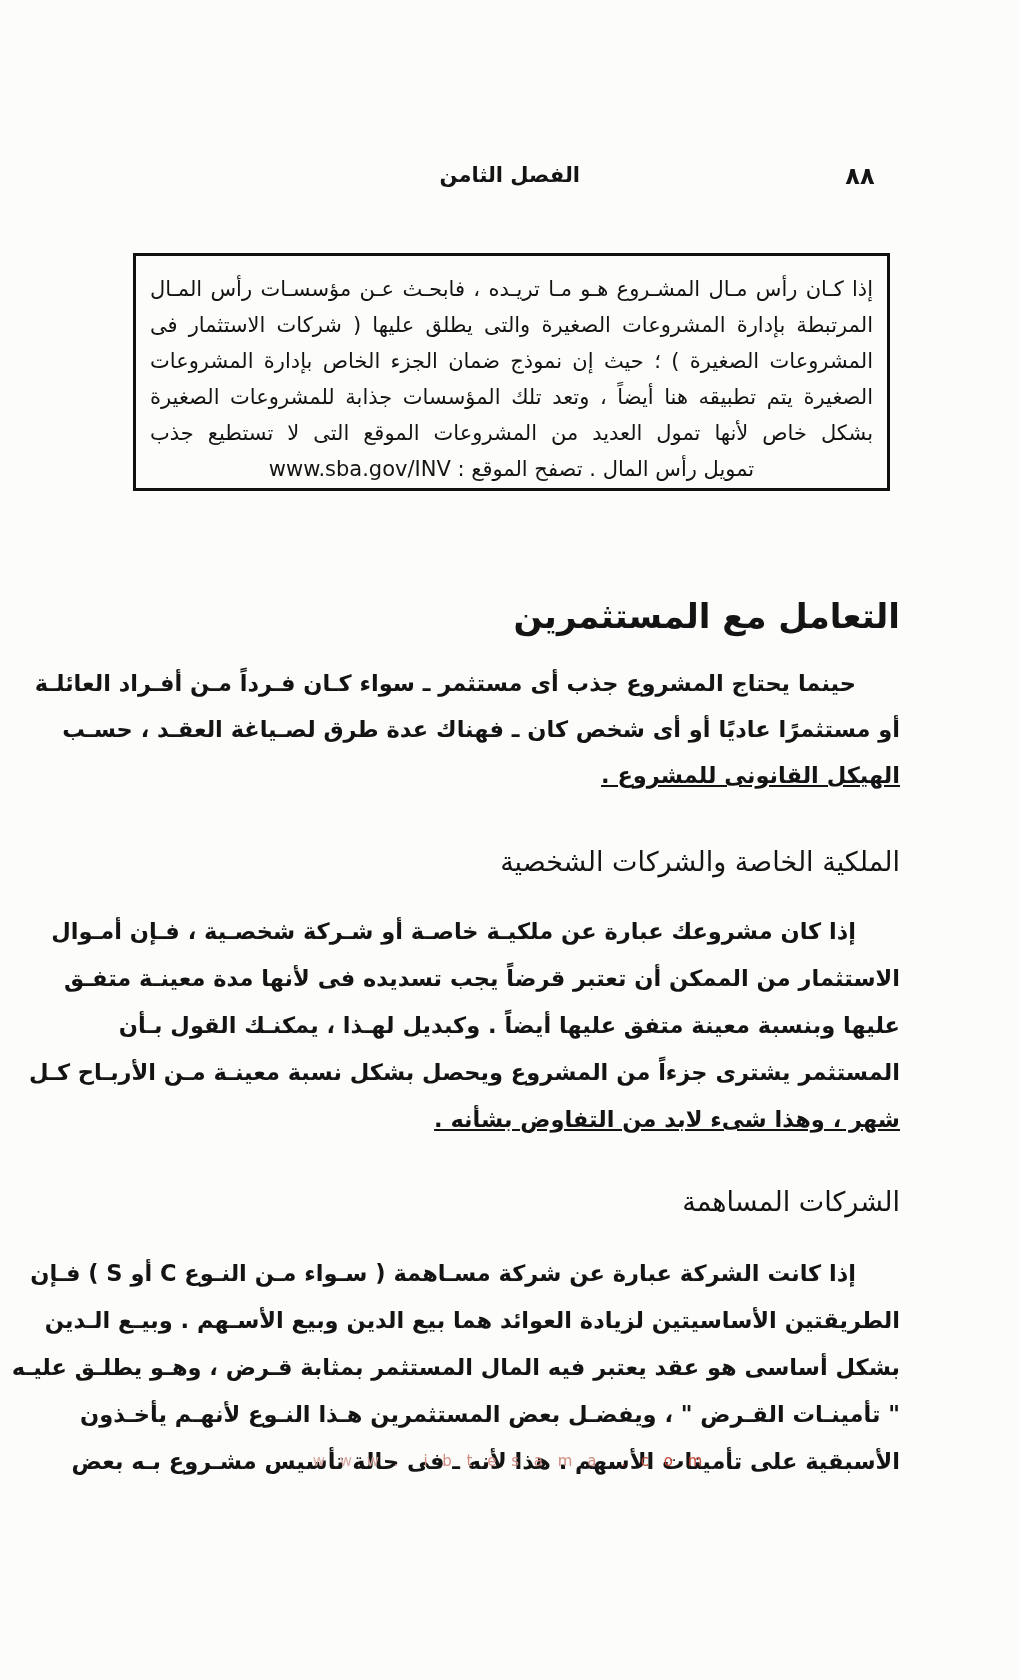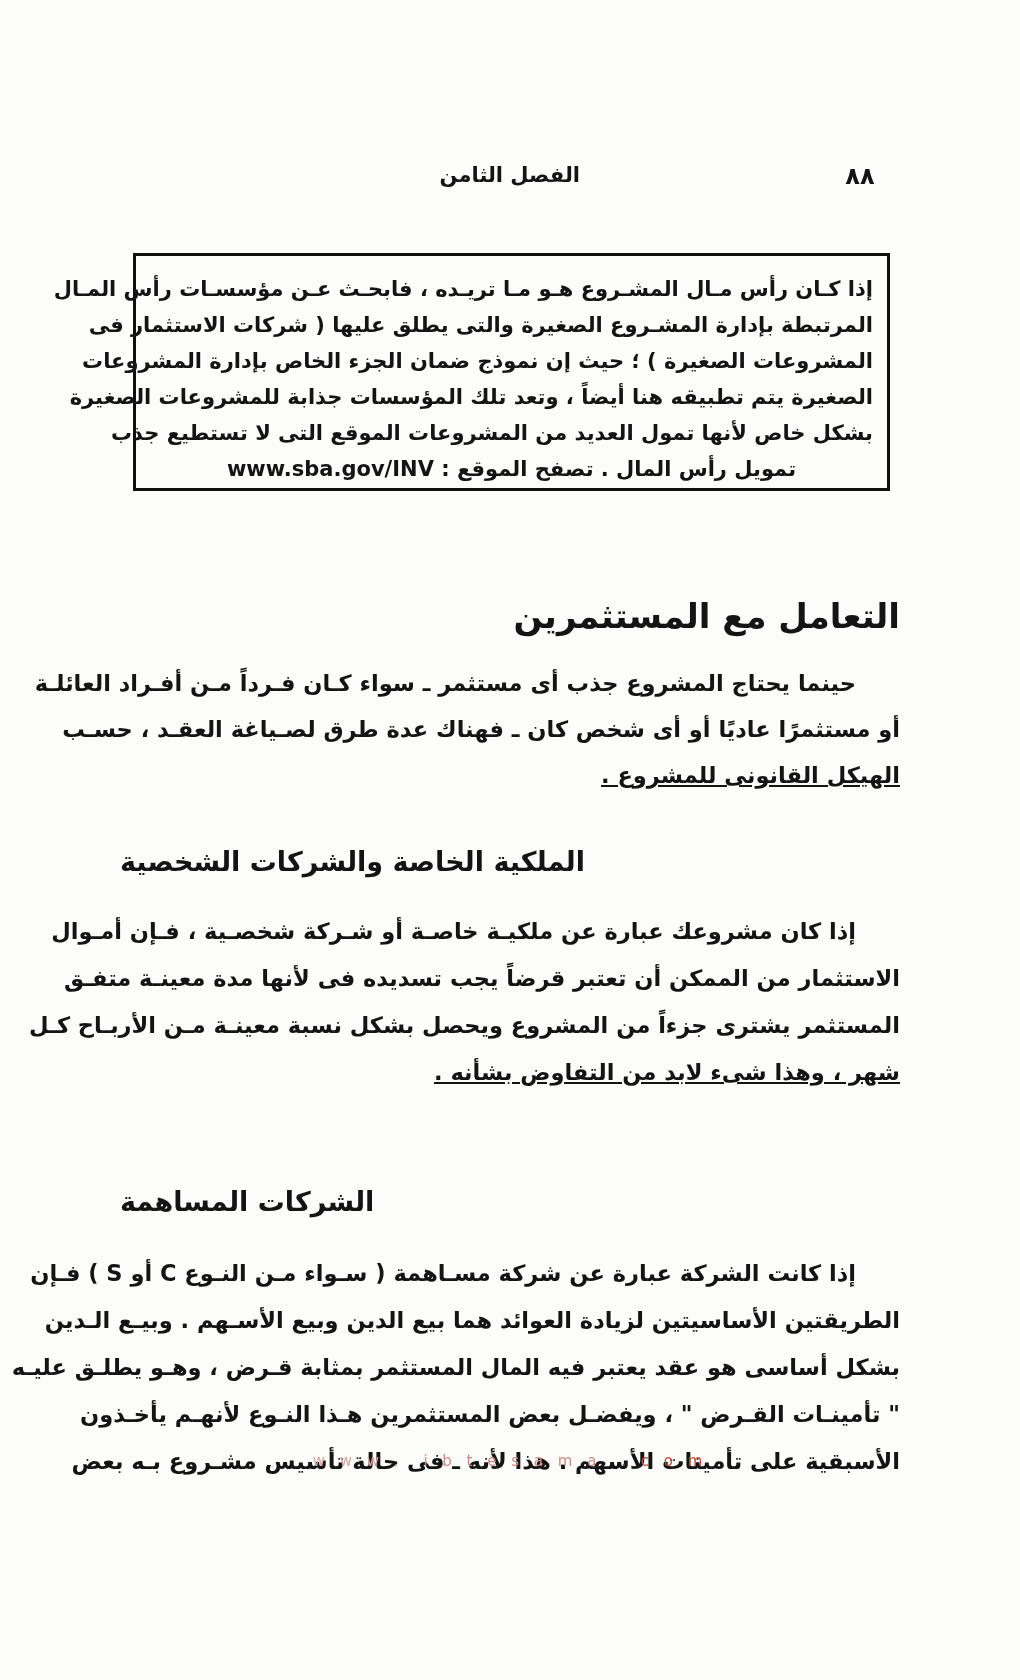--- a/index.html
+++ b/index.html
@@ -24,21 +24,21 @@
   }
 
   
   .info-box {
     position: absolute; left: 133px; top: 253px; width: 757px; height: 238px;
     border: 3px solid #101010; box-sizing: border-box;
     padding: 15px 14px 0 14px;
   }
   .info-box .bline {
     direction: rtl; text-align: justify; text-align-last: justify;
-    font-size: 21px; font-weight: bold; line-height: 36px; white-space: nowrap;
+    font-size: 21px; font-weight: normal; line-height: 36px; white-space: nowrap;
   }
   .info-box .bline.center { text-align-last: center; white-space: normal; }
 
   
   .main-heading {
     position: absolute; left: 120px; top: 596px; width: 780px;
     direction: rtl; text-align: right;
     font-size: 34px; font-weight: bold;
   }
 
@@ -49,22 +49,22 @@
     font-size: 22.5px; font-weight: bold; line-height: 47px; white-space: nowrap;
   }
   .para .line.first { padding-right: 44px; }
   .para .line.last { text-align-last: right; white-space: normal; text-decoration: underline; }
 
   .intro { top: 660px; }
   .intro .line { line-height: 46px; }
 
   .section-heading {
     position: absolute; left: 120px; width: 780px;
-    direction: rtl; text-align: left;
-    font-size: 27px; font-weight: bold;
+    direction: rtl; text-align: right;
+    font-size: 27px; font-weight: normal;
   }
   .heading-private { top: 846px; }
   .para-private { top: 908px; }
   .heading-joint { top: 1186px; }
   .para-joint { top: 1250px; }
 
   
   .watermark {
     position: absolute; left: 0; top: 1452px; width: 1020px;
     text-align: center; font-size: 15px; letter-spacing: 5px;
@@ -77,39 +77,40 @@
 </head>
 <body>
 
 <div class="page">
 
   <div class="chapter-title">الفصل الثامن</div>
   <div class="page-number">٨٨</div>
 
   <div class="info-box">
     <div class="bline">إذا كـان رأس مـال المشـروع هـو مـا تريـده ، فابحـث عـن مؤسسـات رأس المـال</div>
-    <div class="bline">المرتبطة بإدارة المشـروع الصغيرة والتى يطلق عليها ( شركات الاستثمار فى</div>
+    <div class="bline">المرتبطة بإدارة المشروعات الصغيرة والتى يطلق عليها ( شركات الاستثمار فى</div>
     <div class="bline">المشروعات الصغيرة ) ؛ حيث إن نموذج ضمان الجزء الخاص بإدارة المشروعات</div>
     <div class="bline">الصغيرة يتم تطبيقه هنا أيضاً ، وتعد تلك المؤسسات جذابة للمشروعات الصغيرة</div>
     <div class="bline">بشكل خاص لأنها تمول العديد من المشروعات الموقع التى لا تستطيع جذب</div>
     <div class="bline center">تمويل رأس المال . تصفح الموقع : www.sba.gov/INV</div>
   </div>
 
   <div class="main-heading">التعامل مع المستثمرين</div>
 
   <div class="para intro">
     <div class="line first">حينما يحتاج المشروع جذب أى مستثمر ـ سواء كـان فـرداً مـن أفـراد العائلـة</div>
     <div class="line">أو مستثمرًا عاديًا أو أى شخص كان ـ فهناك عدة طرق لصـياغة العقـد ، حسـب</div>
     <div class="line last">الهيكل القانونى للمشروع .</div>
   </div>
 
   <div class="section-heading heading-private">الملكية الخاصة والشركات الشخصية</div>
   <div class="para para-private">
     <div class="line first">إذا كان مشروعك عبارة عن ملكيـة خاصـة أو شـركة شخصـية ، فـإن أمـوال</div>
     <div class="line">الاستثمار من الممكن أن تعتبر قرضاً يجب تسديده فى لأنها مدة معينـة متفـق</div>
+    <div class="line">عليها وبنسبة معينة متفق عليها أيضاً . وكبديل لهـذا ، يمكنـك القول بـأن</div>
     <div class="line">المستثمر يشترى جزءاً من المشروع ويحصل بشكل نسبة معينـة مـن الأربـاح كـل</div>
     <div class="line last">شهر ، وهذا شىء لابد من التفاوض بشأنه .</div>
   </div>
 
   <div class="section-heading heading-joint">الشركات المساهمة</div>
   <div class="para para-joint">
     <div class="line first">إذا كانت الشركة عبارة عن شركة مسـاهمة ( سـواء مـن النـوع C أو S ) فـإن</div>
     <div class="line">الطريقتين الأساسيتين لزيادة العوائد هما بيع الدين وبيع الأسـهم . وبيـع الـدين</div>
     <div class="line">بشكل أساسى هو عقد يعتبر فيه المال المستثمر بمثابة قـرض ، وهـو يطلـق عليـه</div>
     <div class="line">" تأمينـات القـرض " ، ويفضـل بعض المستثمرين هـذا النـوع لأنهـم يأخـذون</div>

